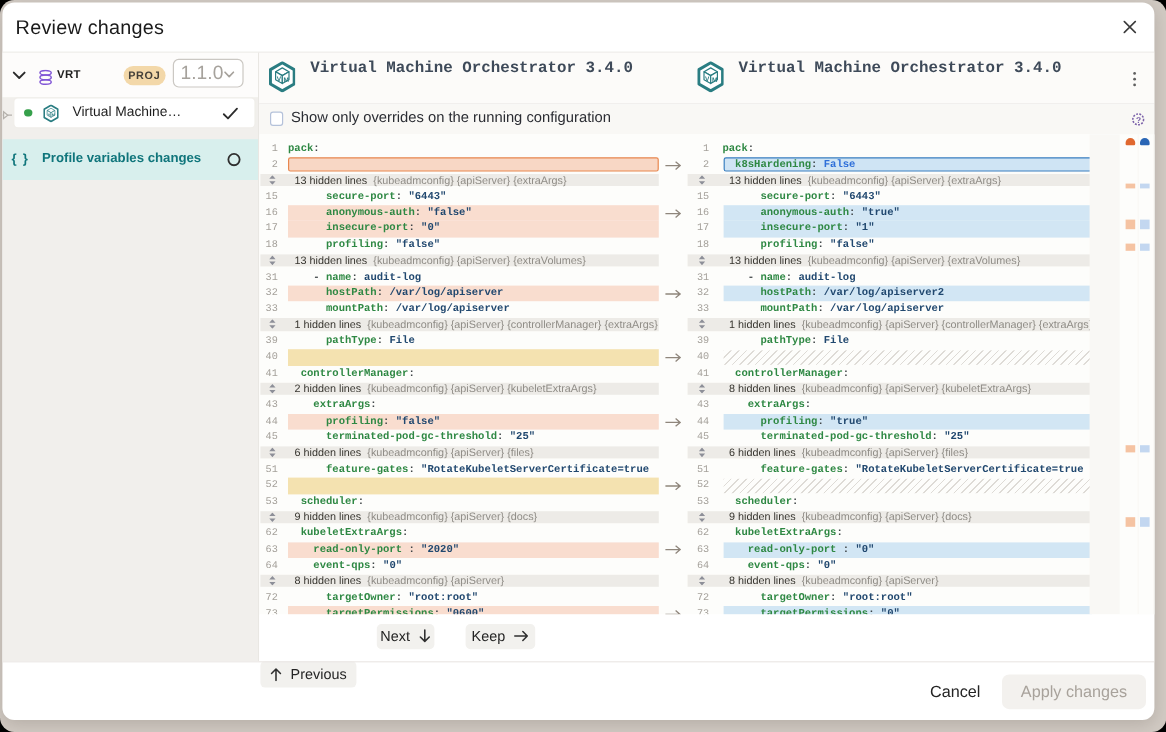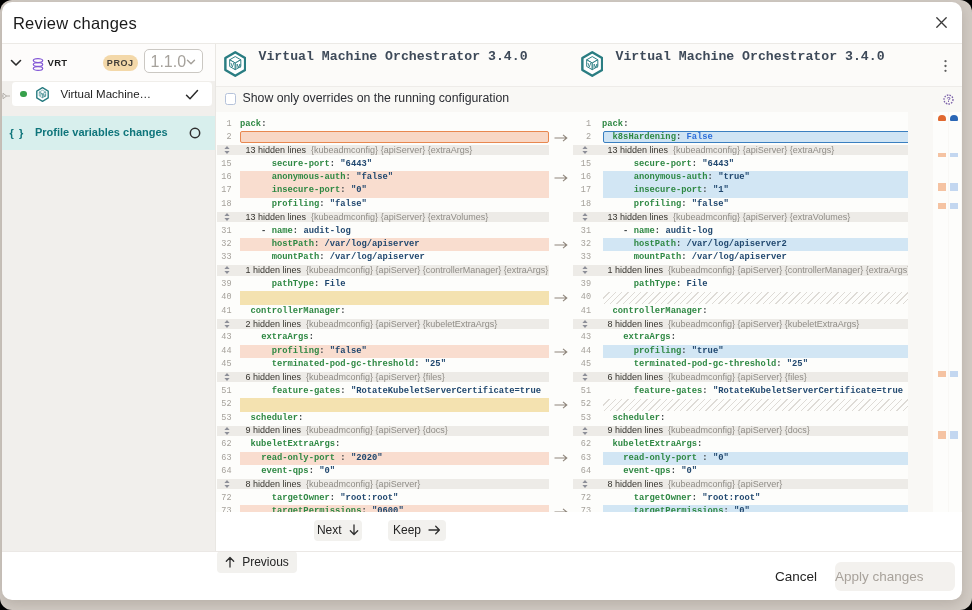--- a/index.html
+++ b/index.html
@@ -539,14 +539,14 @@
       <div class="abs" style="left:386.0px;top:517.5px;width:58.0px;height:21.5px;">
         <div class="btn" style="width:100%;height:100%">
           <span>Keep</span>
           <svg width="13" height="10" viewBox="0 0 13 10">
             <path d="M1 5 H11.4 M7.7 1.3 L11.4 5 L7.7 8.7" stroke="#2f2f2f" stroke-width="1.3" fill="none" stroke-linecap="round" stroke-linejoin="round"></path>
           </svg>
         </div>
       </div>
       <div class="abs" style="left:0.0px;top:548.5px;width:960.0px;height:0.1px;border-top:1px solid #ebe8e5"></div>
       <div class="abs" style="left:768.0px;top:566.5px;width:52.0px;height:15.0px;font-size:13.5px;color:#242424;line-height:15px;text-align:center">Cancel</div>
-      <div class="abs" style="left:833.0px;top:559.5px;width:120.0px;height:29.5px;background:#f3f1ee;border-radius:6px;font-size:13.5px;color:#a8a29b;line-height:29.5px">Apply changes</div>
+      <div class="abs" style="left:833.0px;top:559.5px;width:120.0px;height:29.5px;background:#f3f1ee;border-radius:6px;font-size:13.5px;color:#a8a29b;text-align:center;line-height:29.5px">Apply changes</div>
     </div>
   </div>
 </body></html>

